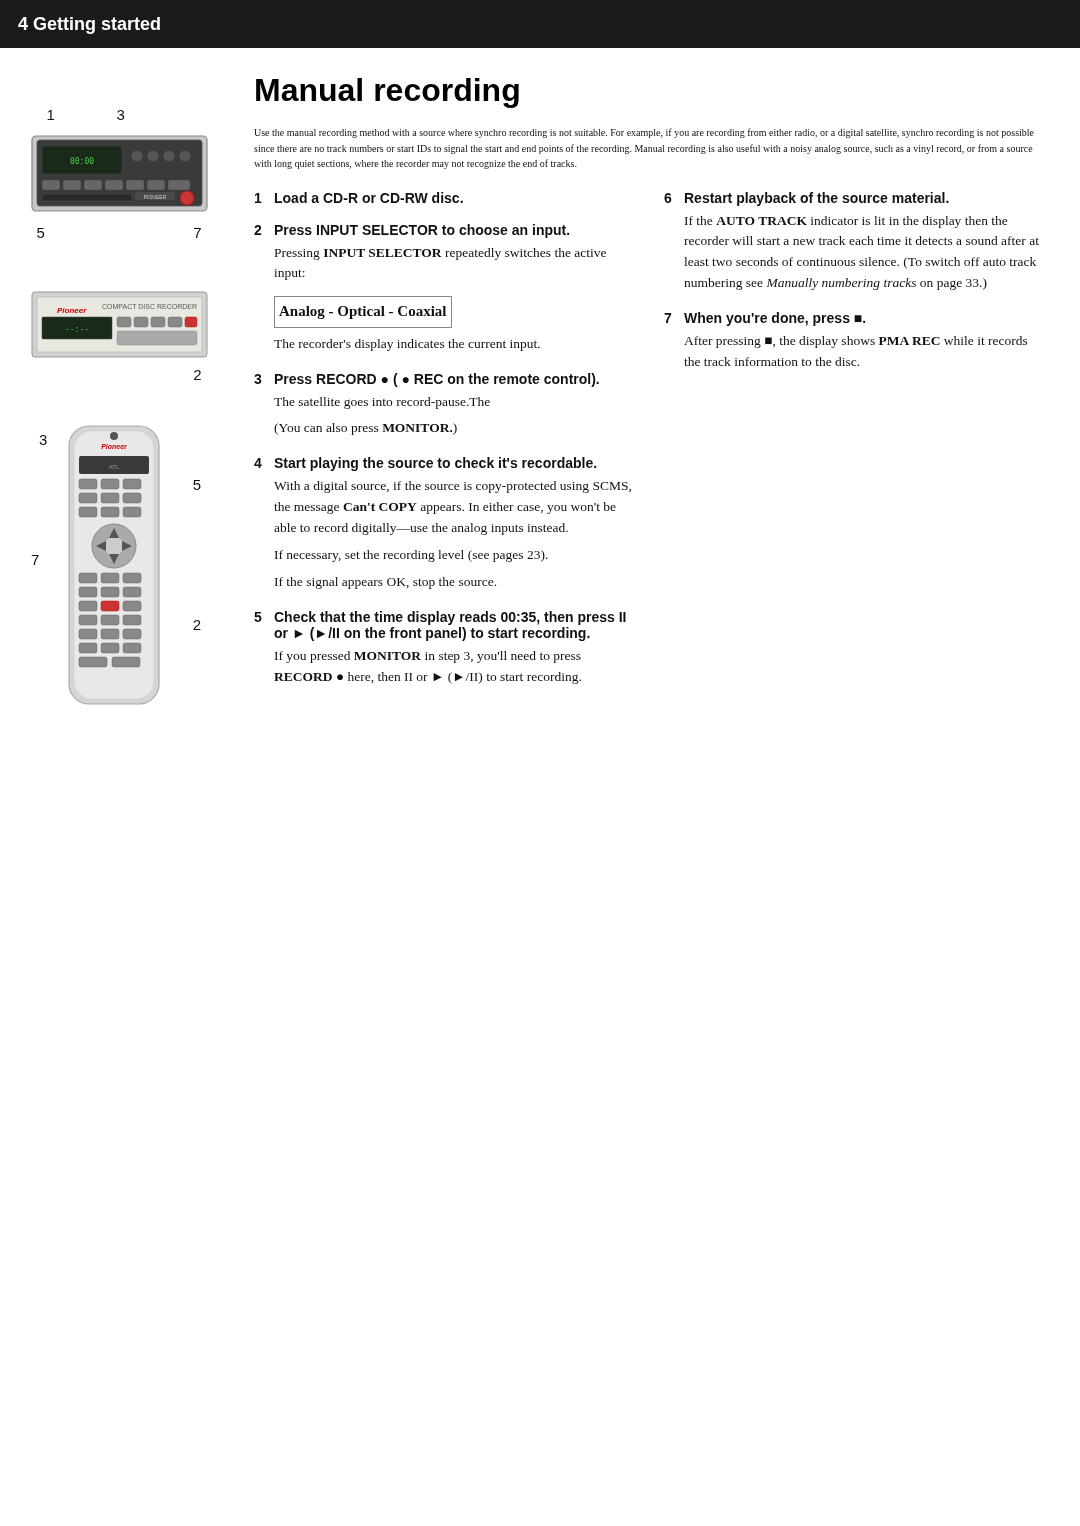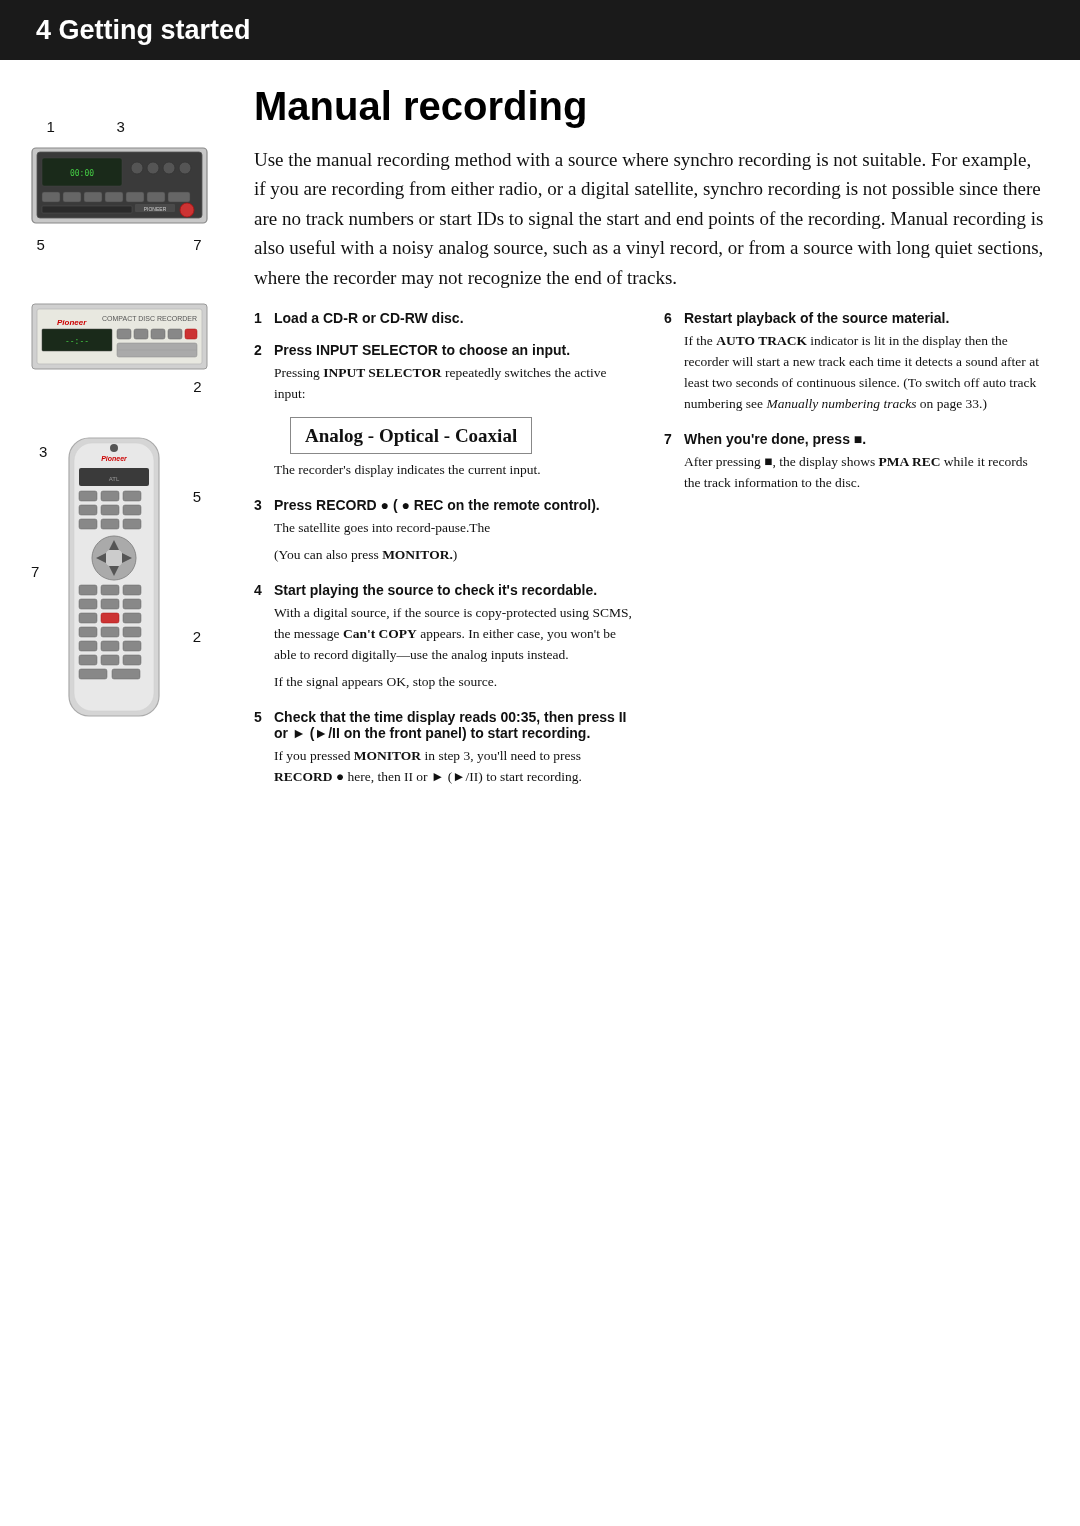--- a/index.html
+++ b/index.html
@@ -9,27 +9,27 @@
       font-family: Georgia, 'Times New Roman', serif;
       font-size: 14px;
       background: #fff;
       color: #111;
     }
 
     
     .chapter-header {
       background: #1a1a1a;
       color: #fff;
-      padding: 8px 36px;
-      font-size: 27px;
+      padding: 8px 18px;
+      font-size: 18px;
       font-weight: bold;
       font-family: Arial, sans-serif;
       display: flex;
       align-items: center;
-      height: 60px;
+      height: 48px;
     }
 
     
     .page-layout {
       display: flex;
       min-height: 1480px;
     }
 
     
     .sidebar {
@@ -45,28 +45,28 @@
 
     
     .main-content {
       flex: 1;
       padding: 24px 36px 24px 24px;
       max-width: 850px;
     }
 
     .page-title {
       font-family: Arial, sans-serif;
-      font-size: 40px;
+      font-size: 32px;
       font-weight: bold;
       margin-bottom: 16px;
       color: #000;
     }
 
     .intro-text {
-      font-size: 19px;
+      font-size: 10px;
       line-height: 1.55;
       margin-bottom: 18px;
     }
 
     
     .steps-columns {
       display: flex;
       gap: 30px;
     }
 
@@ -107,24 +107,24 @@
     }
 
     .step-body p {
       margin-bottom: 6px;
     }
 
     
     .input-options-box {
       border: 1px solid #888;
       display: inline-block;
-      padding: 3px 14px;
-      margin: 6px 16px;
-      font-weight: bold;
-      font-size: 19px;
+      padding: 3px 4px;
+      margin: 6px 0;
+      font-weight: bold;
+      font-size: 15px;
     }
 
     
     .page-footer {
       display: flex;
       align-items: center;
       padding: 10px 18px;
       border-top: 2px solid #000;
       margin-top: auto;
     }
@@ -323,20 +323,21 @@
           </div>
         </div>
 
         <div class="step">
           <div class="step-heading">
             <span class="step-number">4</span>
             <span>Start playing the source to check it's recordable.</span>
           </div>
           <div class="step-body">
             <p>With a digital source, if the source is copy-protected using SCMS, the message <strong>Can't COPY</strong> appears. In either case, you won't be able to record digitally—use the analog inputs instead.</p>
+            <p>If necessary, set the recording level (see pages 23).</p>
             <p>If the signal appears OK, stop the source.</p>
           </div>
         </div>
 
         <div class="step">
           <div class="step-heading">
             <span class="step-number">5</span>
             <span>Check that the time display reads 00:35, then press II or ► (►/II on the front panel) to start recording.</span>
           </div>
           <div class="step-body">

